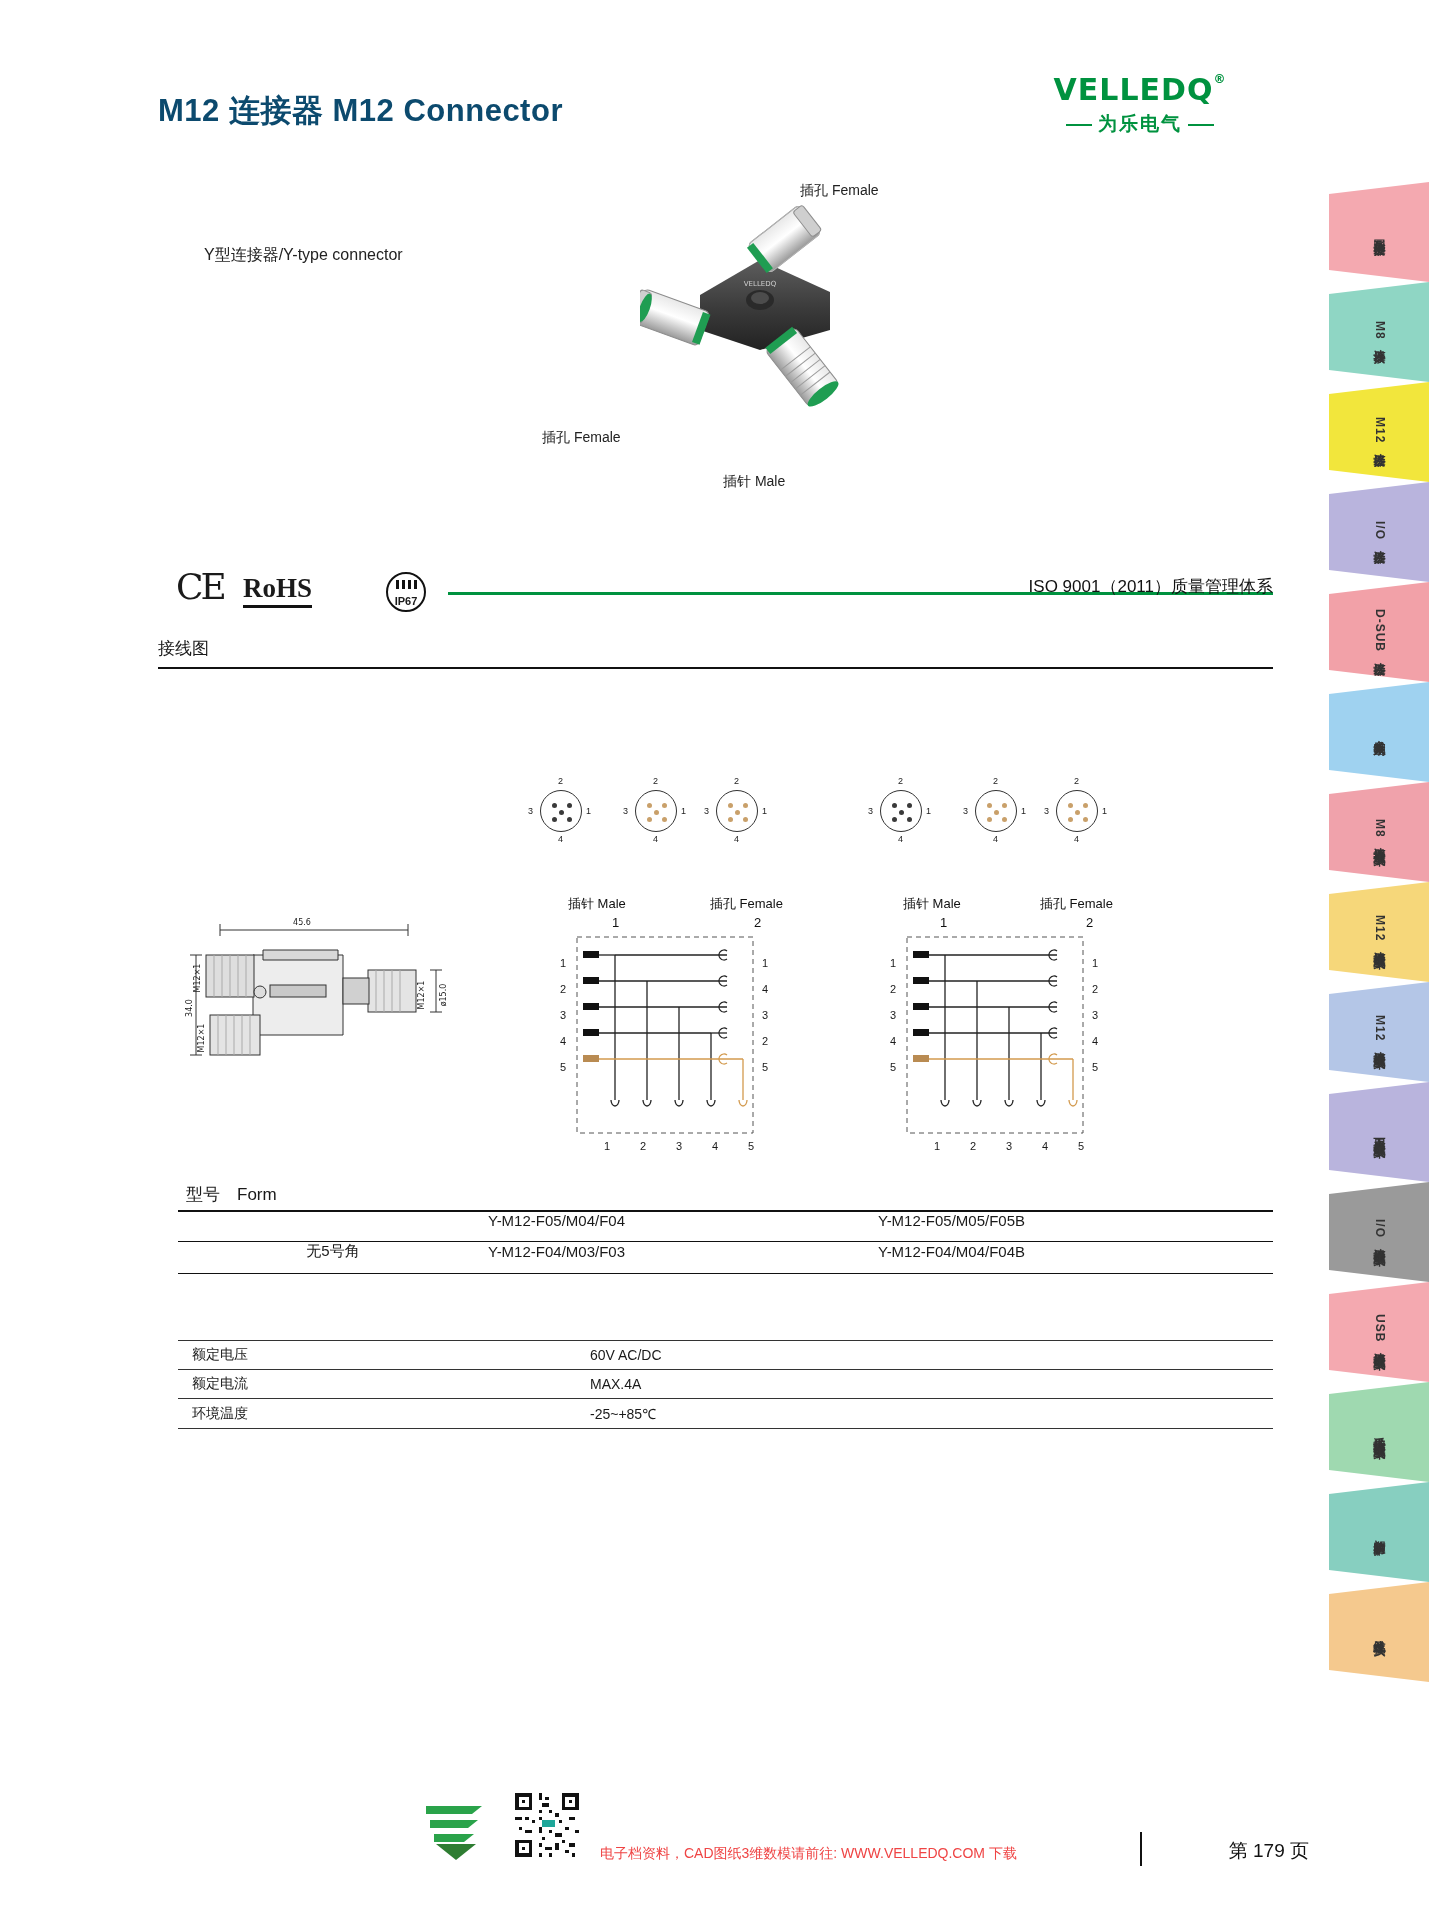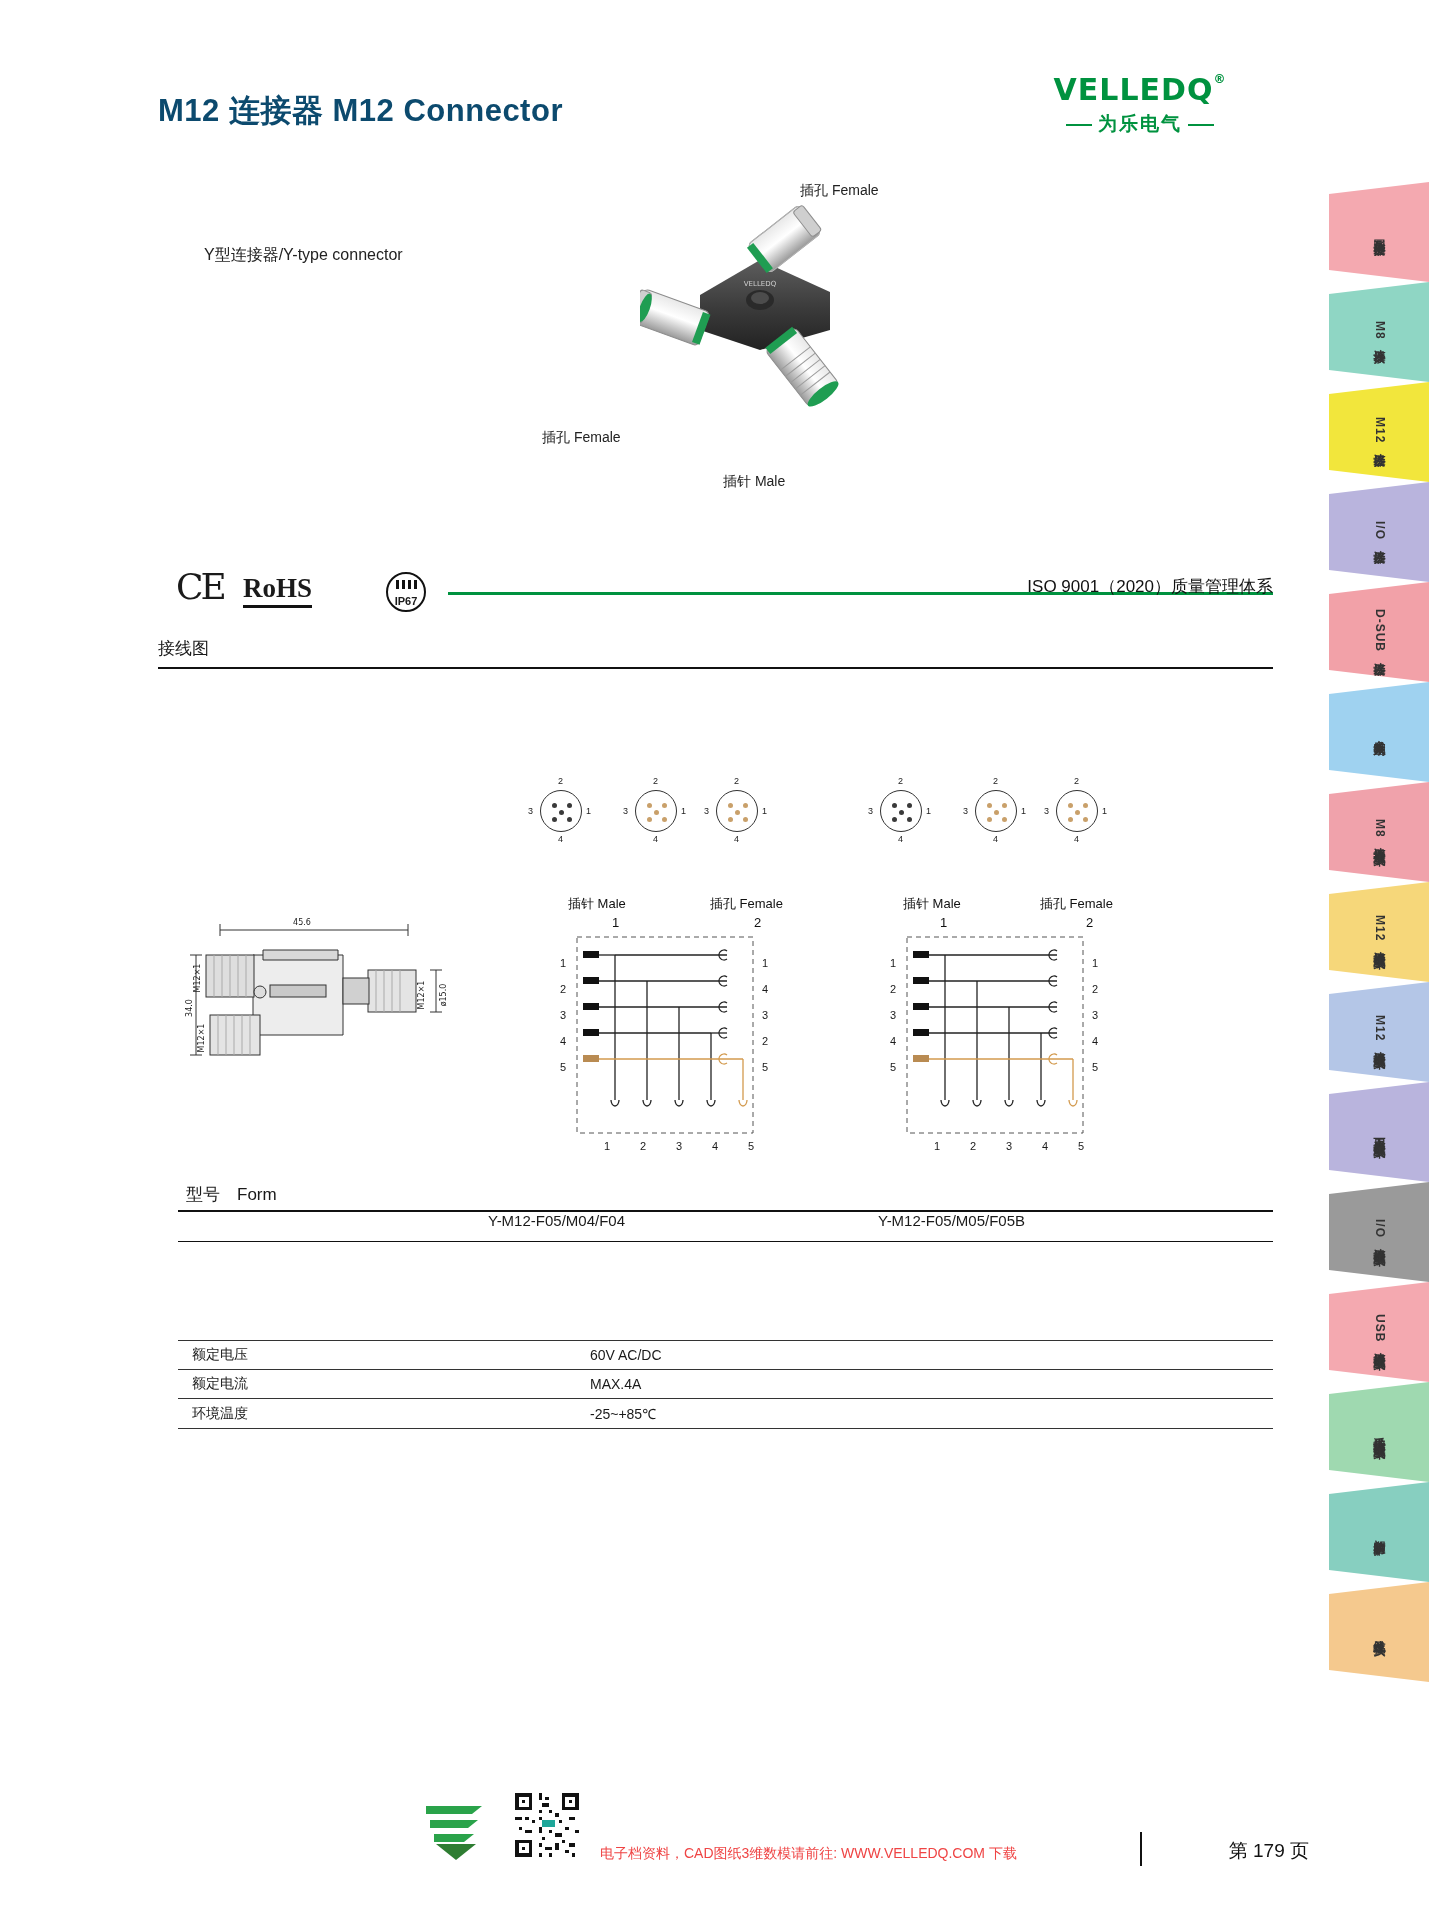--- a/index.html
+++ b/index.html
@@ -186,21 +186,21 @@
       <ellipse cx="205" cy="151" rx="6" ry="19" fill="#1f9d52"></ellipse>
       <rect x="133" y="134" width="8" height="34" fill="#1f9d52"></rect>
     </g>
   </svg>
 
   <div class="cert-row">
     <div class="ce">CE</div>
     <div class="rohs">RoHS</div>
     <div class="ip67">IP67</div>
     <div class="cert-line"></div>
-    <div class="iso">ISO 9001（2020）质量管理体系</div>
+    <div class="iso">ISO 9001（2011）质量管理体系</div>
   </div>
 
   <div class="sec-title">接线图</div>
   <div class="sec-rule"></div>
 
   <div style="position:absolute; left:540px; top:790px;">
 
     <div class="pin-circle filled" style="left:0; top:0;">
       <div class="dot" style="left:11px; top:12px;"></div>
       <div class="dot" style="left:26px; top:12px;"></div>
@@ -455,20 +455,25 @@
   </div>
 
   <div class="form-title">型号　Form</div>
   <div class="form-rule"></div>
   <table class="models">
     <tbody>
         <tr>
       <td class="c1"></td>
       <td class="c2">Y-M12-F05/M04/F04</td>
       <td class="c3">Y-M12-F05/M05/F05B</td>
+    </tr>
+    <tr>
+      <td class="c1">无5号角</td>
+      <td class="c2">Y-M12-F04/M03/F03</td>
+      <td class="c3">Y-M12-F04/M04/F04B</td>
     </tr>
   </tbody>
     </table>
 
   <table class="specs">
     <tbody>
         <tr>
       <td class="k">额定电压</td>
       <td class="v">60V AC/DC</td>
     </tr>

